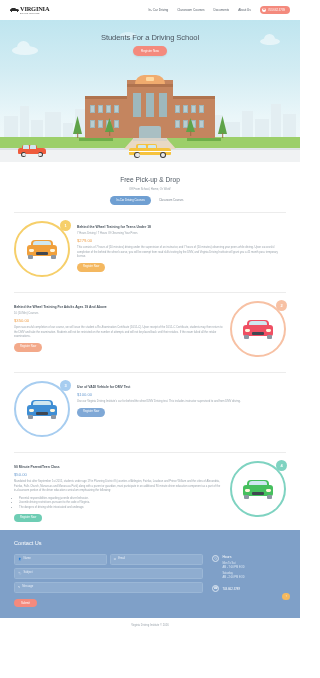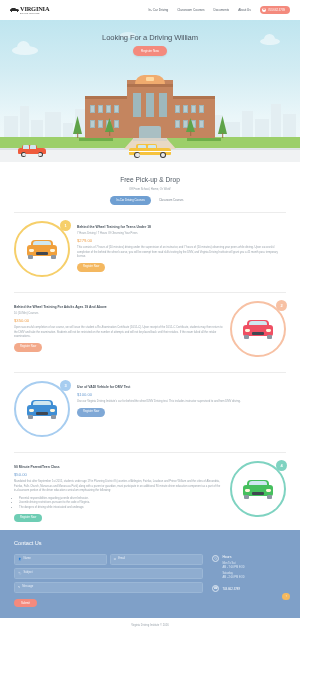--- a/index.html
+++ b/index.html
@@ -209,21 +209,21 @@
         <span>703.662.3789</span>
       </span>
     </div>
   </div>
 
   <div class="hero">
     <div class="cloud c1"></div>
     <div class="cloud c2"></div>
     <div class="cloud c3"></div>
 
-    <h1 class="hero-title">Looking For a Driving William</h1>
+    <h1 class="hero-title">Students For a Driving School</h1>
     <div class="hero-btn">Register Now</div>
 
     <div class="skyline">
       <div class="bld" style="left:4px;width:14px;height:22px;"></div>
       <div class="bld" style="left:20px;width:9px;height:32px;"></div>
       <div class="bld" style="left:31px;width:12px;height:18px;"></div>
       <div class="bld" style="left:45px;width:16px;height:26px;"></div>
       <div class="bld" style="left:63px;width:10px;height:15px;"></div>
       <div class="bld" style="left:75px;width:14px;height:29px;"></div>
       <div class="bld" style="left:91px;width:11px;height:20px;"></div>

